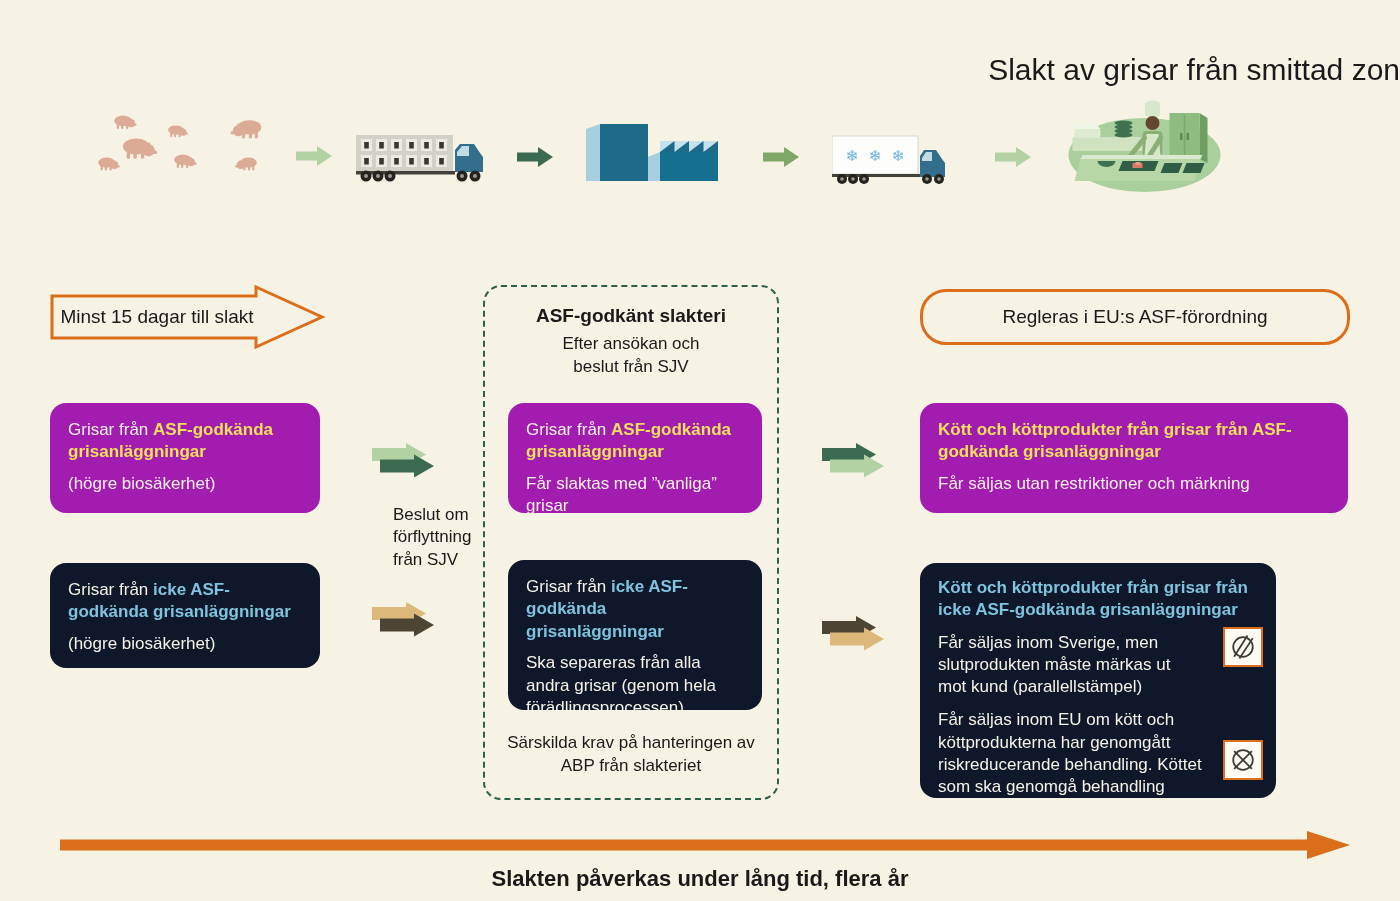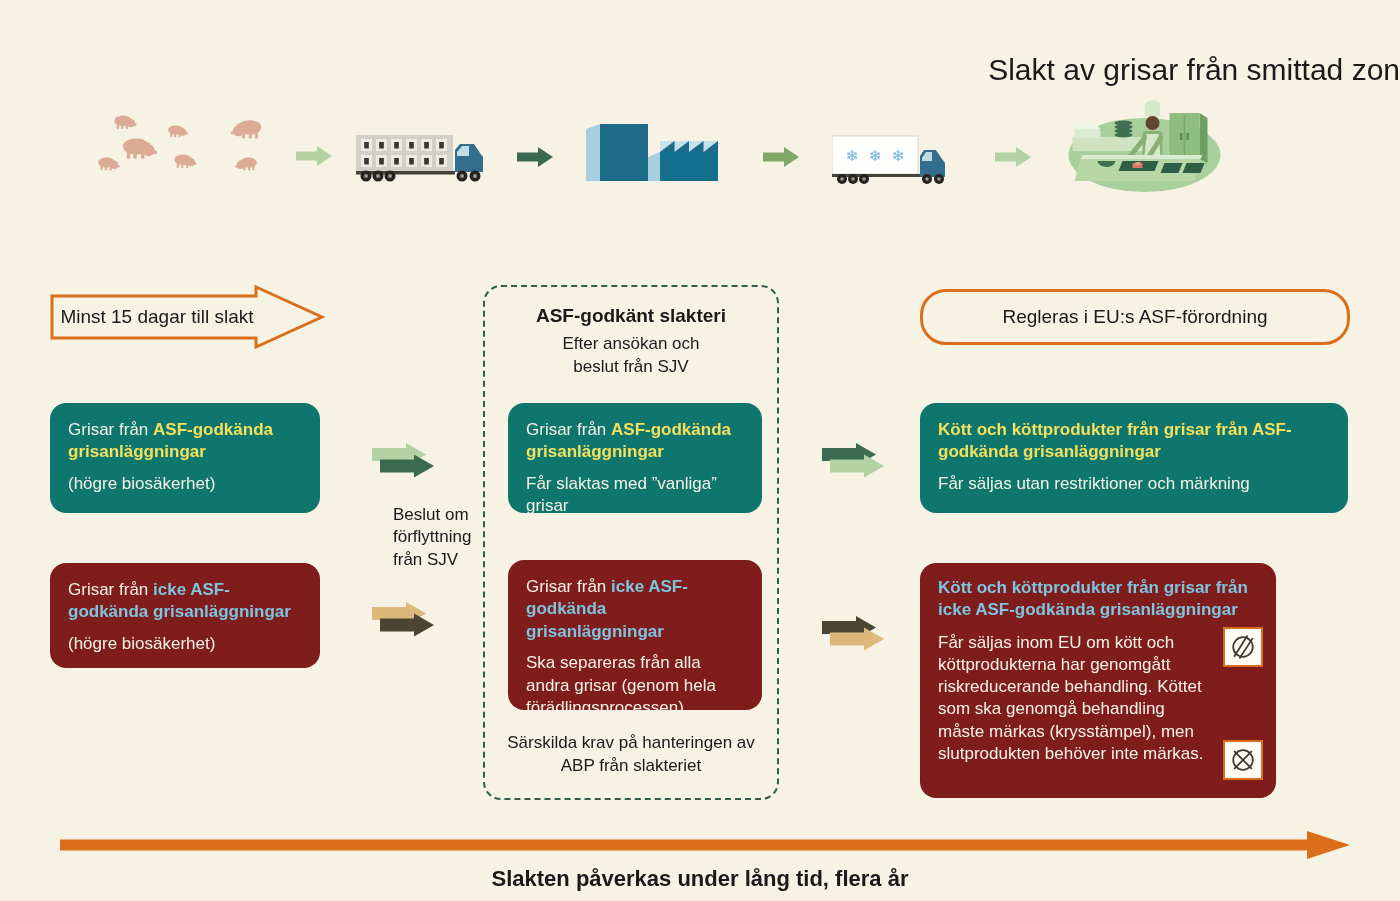--- a/index.html
+++ b/index.html
@@ -16,22 +16,22 @@
               box-sizing:border-box;}
   .dash-title{position:absolute;top:18px;left:0;width:100%;text-align:center;font-weight:700;font-size:19px;}
   .dash-sub{position:absolute;top:46px;left:50%;transform:translateX(-50%);width:180px;text-align:center;
             font-size:17px;line-height:1.35;}
   .abp-note{position:absolute;bottom:20px;left:0;width:100%;text-align:center;font-size:17px;line-height:1.35;
             padding:0 14px;box-sizing:border-box;}
   .eu-box{left:920px;top:289px;width:430px;height:56px;border:3px solid #db6e1a;border-radius:26px;
           box-sizing:border-box;display:flex;align-items:center;justify-content:center;font-size:19px;}
   
   .box{border-radius:16px;padding:16px 18px;box-sizing:border-box;font-size:17px;line-height:1.32;color:#f5f2e6;}
-  .box-green{background:#0f766e;}
-  .box-brown{background:#7f1d1d;}
+  .box-green{background:#a21caf;}
+  .box-brown{background:#0f172a;}
   .hl-y{color:#f3e05e;font-weight:700;}
   .hl-b{color:#7ec4de;font-weight:700;}
   .note{margin-top:9px;}
   .b-farm-approved{left:50px;top:403px;width:270px;height:110px;}
   .b-farm-na{left:50px;top:563px;width:270px;height:105px;}
   .b-sl-approved{left:508px;top:403px;width:254px;height:110px;}
   .b-sl-na{left:508px;top:560px;width:254px;height:150px;}
   .b-meat-approved{left:920px;top:403px;width:428px;height:110px;}
   .b-meat-na{left:920px;top:563px;width:356px;height:235px;padding-top:14px;line-height:1.3;}
   .b-meat-na .para{margin-top:11px;}
@@ -279,20 +279,21 @@
     <div class="note">Ska separeras från alla andra grisar (genom hela förädlingsprocessen)</div>
   </div>
 
   <svg class="abs pair-b-right" width="64" height="36" viewBox="0 0 64 36">
     <polygon points="0,5 34,5 34,0 54,11.5 34,23 34,18 0,18" fill="#4c4534"></polygon>
     <polygon points="8,16.5 42,16.5 42,11.5 62,23 42,34.5 42,29.5 8,29.5" fill="#dcb97b"></polygon>
   </svg>
 
   <div class="abs box box-brown b-meat-na">
     <span class="hl-b">Kött och köttprodukter från grisar från icke ASF-godkända grisanläggningar</span>
+    <div class="note para pr-66">Får säljas inom Sverige, men slutprodukten måste märkas ut mot kund (parallellstämpel)</div>
     <div class="note para pr-46">Får säljas inom EU om kött och köttprodukterna har genomgått riskreducerande behandling. Köttet som ska genomgå behandling måste märkas (krysstämpel), men slutprodukten behöver inte märkas.</div>
     <div class="stamp stamp-1">
       <svg width="32" height="32" viewBox="0 0 36 36">
         <circle cx="18" cy="18" r="11" fill="none" stroke="#3c3c34" stroke-width="2"></circle>
         <line x1="8" y1="29" x2="23" y2="5" stroke="#3c3c34" stroke-width="2"></line>
         <line x1="14" y1="31" x2="29" y2="8" stroke="#3c3c34" stroke-width="2"></line>
       </svg>
     </div>
     <div class="stamp stamp-2">
       <svg width="32" height="32" viewBox="0 0 36 36">

